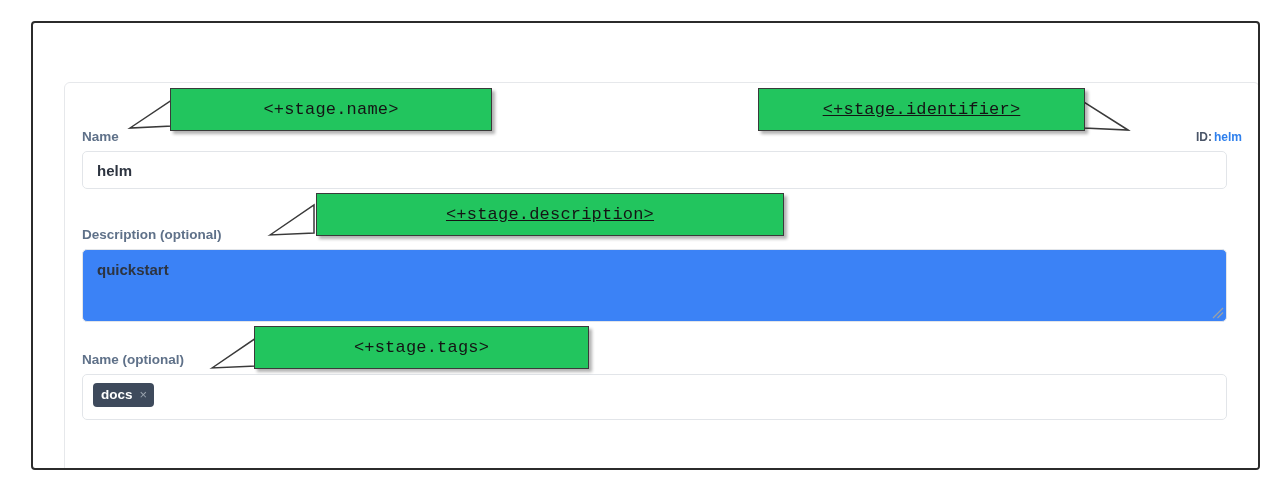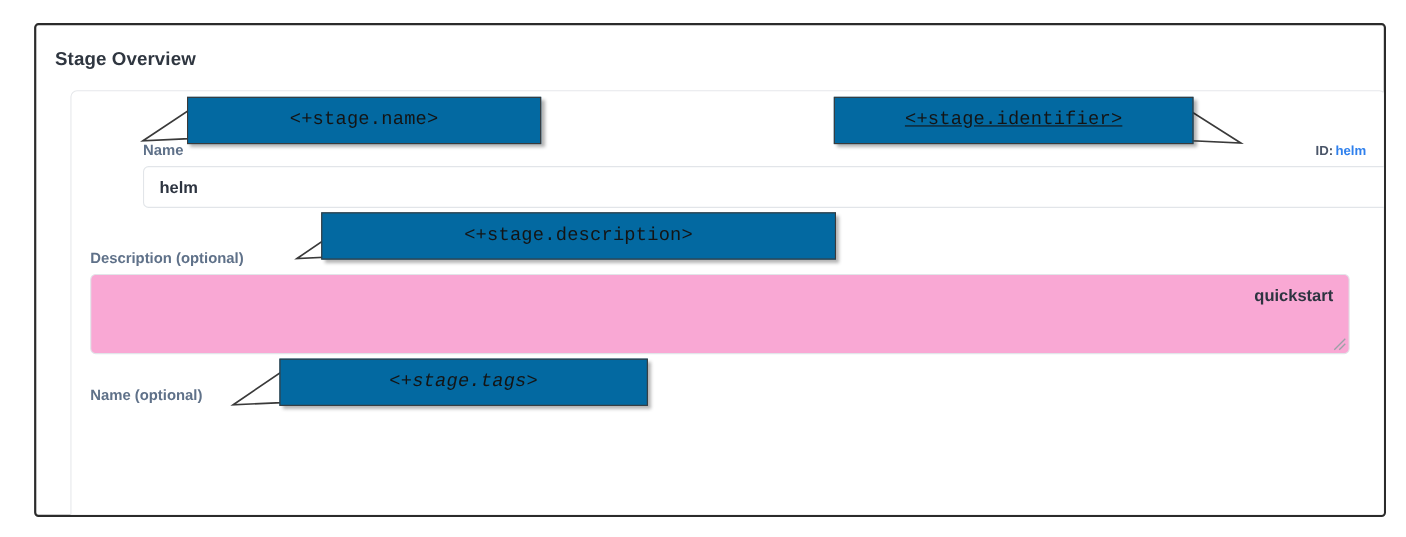--- a/index.html
+++ b/index.html
@@ -53,21 +53,21 @@
     border-radius: 6px;
     box-sizing: border-box;
   }
 
   
   .field {
     position: absolute;
     left: 17px;
     width: 1145px;
   }
-  .field-name  { top: 45px; margin-left: 48px; }
+  .field-name  { top: 45px; }
   .field-desc  { top: 143px; }
   .field-tags  { top: 268px; }
 
   .field-label {
     font-size: 13.5px;
     color: #5f7189;
     font-weight: bold;
     display: block;
     margin-bottom: 6px;
     line-height: 17px;
@@ -108,31 +108,30 @@
     position: relative;
     width: 100%;
   }
   .text-area {
     display: block;
     width: 100%;
     height: 73px;
     box-sizing: border-box;
     border: 1px solid #e2e5e9;
     border-radius: 5px;
-    background: #f9a8d4;
+    background: #3b82f6;
     font-family: "Liberation Sans", sans-serif;
     font-size: 15px;
     font-weight: bold;
     color: #2d3440;
     padding: 10px 14px;
     outline: none;
     resize: none;
     overflow: hidden;
     line-height: 19px;
-    text-align: right;
   }
   .resize-grip {
     position: absolute;
     right: 3px;
     bottom: 3px;
     width: 12px;
     height: 12px;
     pointer-events: none;
   }
 
@@ -160,50 +159,49 @@
     margin-left: 7px;
     color: #9aa3ae;
     font-size: 13px;
     font-weight: normal;
     cursor: pointer;
   }
 
   
   .callout {
     position: absolute;
-    background: #0369a1;
+    background: #22c55e;
     border: 1.5px solid #3a3a3a;
     box-shadow: 3px 3px 3px rgba(0,0,0,0.30);
     font-family: "Liberation Mono", monospace;
     font-size: 17px;
     color: #141414;
     display: flex;
     align-items: center;
     justify-content: center;
     letter-spacing: 0.2px;
     z-index: 20;
     white-space: nowrap;
   }
   .callout-tail {
     position: absolute;
     z-index: 19;
     overflow: visible;
   }
 
   .co-name       { left: 170px;  top: 88px;  width: 320px; height: 41px; }
   .co-identifier { left: 758px;  top: 88px;  width: 325px; height: 41px; text-decoration: underline; }
-  .co-desc       { left: 292px;  top: 193px; width: 466px; height: 41px; }
-  .co-tags       { left: 254px;  top: 326px; width: 333px; height: 41px; font-style: italic; }
+  .co-desc       { left: 316px;  top: 193px; width: 466px; height: 41px; text-decoration: underline; }
+  .co-tags       { left: 254px;  top: 326px; width: 333px; height: 41px; }
 </style>
 </head>
 <body>
 
 <div class="frame">
 
-  <div class="section-title">Stage Overview</div>
 
   <div class="card">
 
     <div class="id-line">
       <span>ID:</span><span class="id-value">helm</span>
     </div>
 
     <div class="field field-name">
       <label class="field-label">Name</label>
       <input class="text-input" type="text" value="helm" style="">
@@ -215,20 +213,26 @@
         <textarea class="text-area" style="">quickstart</textarea>
         <svg class="resize-grip" viewBox="0 0 12 12">
           <line x1="11" y1="1" x2="1" y2="11" stroke="#9aa0a6" stroke-width="1.2"></line>
           <line x1="11" y1="5.5" x2="5.5" y2="11" stroke="#9aa0a6" stroke-width="1.2"></line>
         </svg>
       </div>
     </div>
 
     <div class="field field-tags">
       <label class="field-label">Name (optional)</label>
+      <div class="tags-box">
+        <span class="tag-chip">
+          <span>docs</span>
+          <span class="tag-x">×</span>
+        </span>
+      </div>
     </div>
 
   </div>
 </div>
 
 <svg class="callout-tail" style="left:128px; top:96px; width:58px; height:40px;" viewBox="0 0 58 40">
   <polygon points="2,32 44,4 44,30" fill="#ffffff" stroke="#3a3a3a" stroke-width="1.5" stroke-linejoin="miter"></polygon>
 </svg>
 
 <svg class="callout-tail" style="left:1070px; top:96px; width:62px; height:44px;" viewBox="0 0 62 44">

